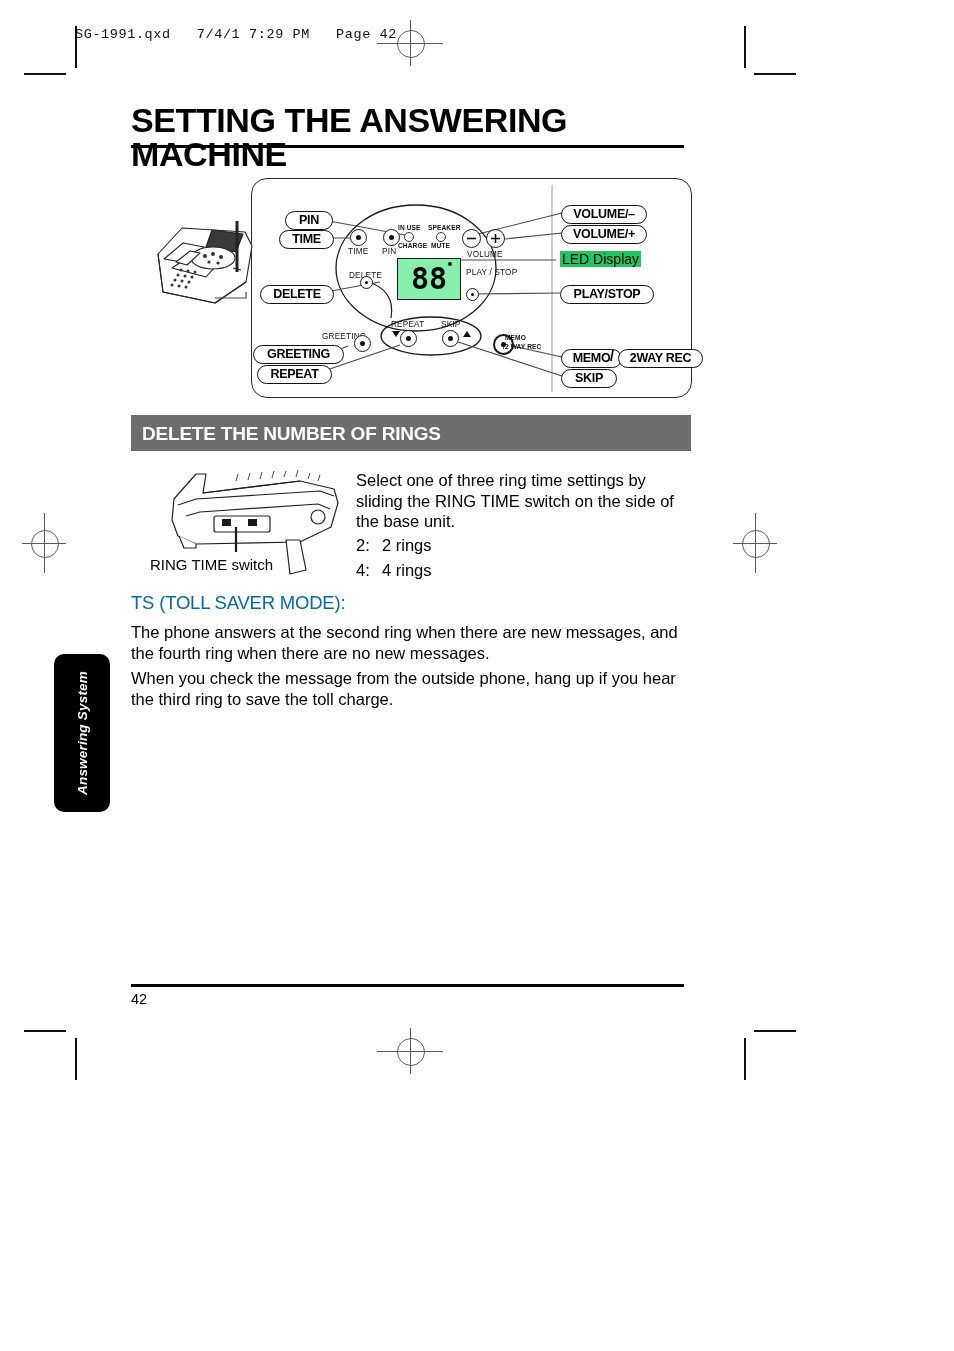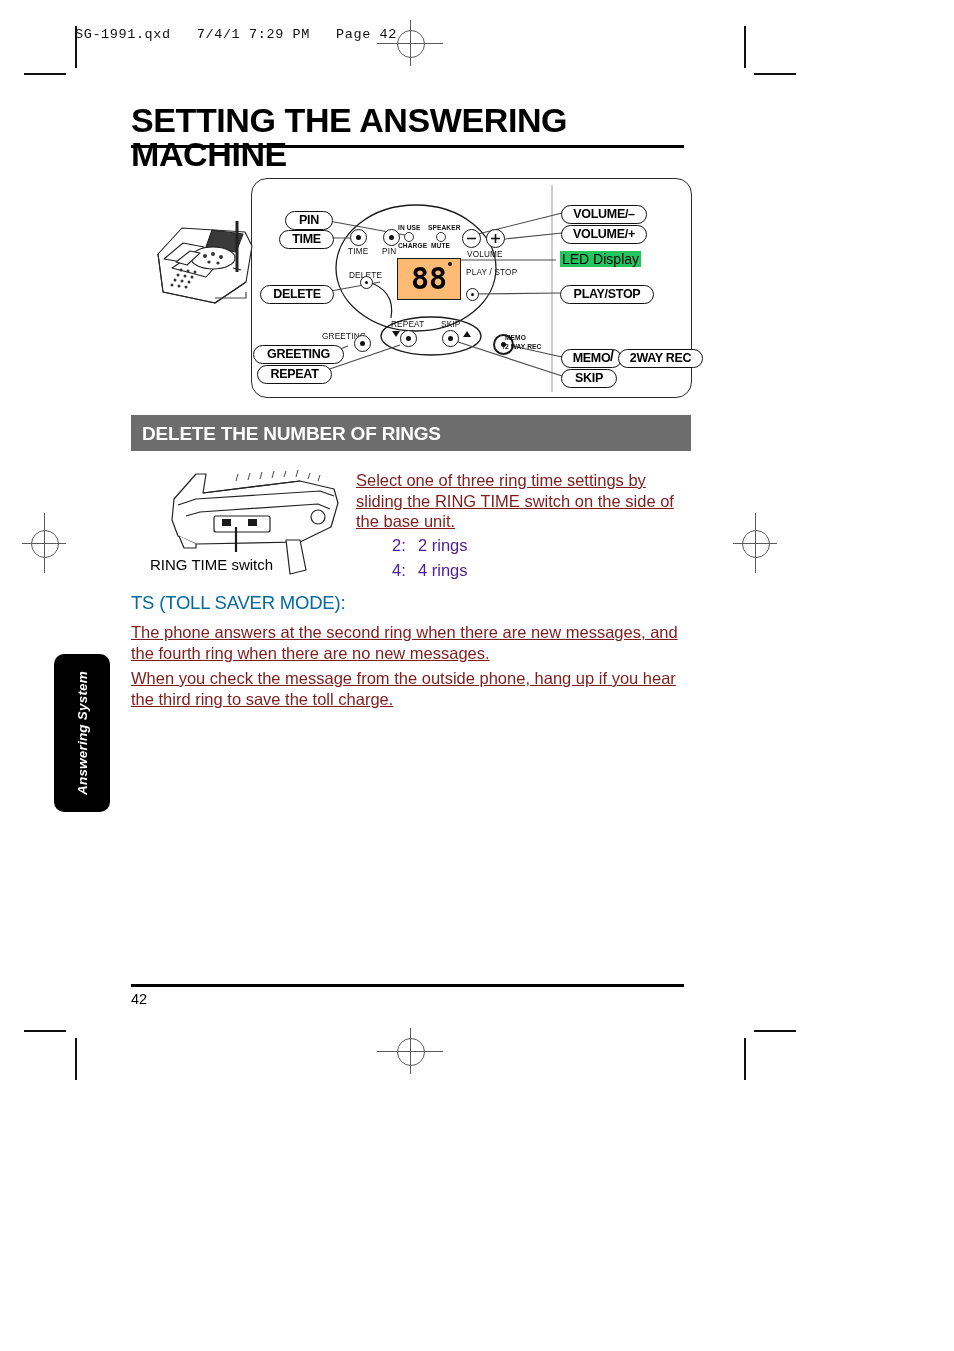--- a/index.html
+++ b/index.html
@@ -67,34 +67,34 @@
   
   .btn{position:absolute;border:1.6px solid #1a1a1a;border-radius:50%;background:#fff;}
   .btn i{position:absolute;left:50%;top:50%;width:5px;height:5px;margin:-2.5px 0 0 -2.5px;
     background:#111;border-radius:50%;}
   .btn-sm{position:absolute;border:1.5px solid #1a1a1a;border-radius:50%;background:#fff;}
   .btn-sm i{position:absolute;left:50%;top:50%;width:3.6px;height:3.6px;margin:-1.8px 0 0 -1.8px;
     background:#111;border-radius:50%;}
   .led{position:absolute;border:1.2px solid #333;border-radius:50%;background:#fff;}
 
   
-  .lcd{position:absolute;border:1.4px solid #1a1a1a;background:#fdba74;text-decoration:underline;}
+  .lcd{position:absolute;border:1.4px solid #1a1a1a;background:#86efac;text-decoration:underline;}
   .lcd .digits{position:absolute;left:0;top:0;width:100%;height:100%;
     display:flex;align-items:center;justify-content:center;gap:6px;
     font-family:"DejaVu Sans Mono",monospace;font-size:30px;font-weight:bold;
     color:#000;letter-spacing:0;line-height:1;}
   .lcd .dot{position:absolute;right:8px;top:3px;width:4px;height:4px;border-radius:50%;background:#111;}
 
   .tri{position:absolute;width:0;height:0;}
   .tri.dn{border-left:4px solid transparent;border-right:4px solid transparent;border-top:6px solid #111;}
   .tri.up{border-left:4px solid transparent;border-right:4px solid transparent;border-bottom:6px solid #111;}
 
   
-  .copy{position:absolute;font-size:16.5px;line-height:20.5px;color:#7f1d1d;text-decoration:underline;}
-  .ringlist{position:absolute;font-size:16.5px;line-height:25px;color:#4c1d95;margin-left:36px;}
+  .copy{position:absolute;font-size:16.5px;line-height:20.5px;color:#000000;}
+  .ringlist{position:absolute;font-size:16.5px;line-height:25px;color:#000000;}
   .ringlist div span.n{display:inline-block;width:26px;}
   .h-ts{position:absolute;left:131px;top:592px;font-size:18.5px;color:#0369a1;letter-spacing:-0.2px;}
   .p1{position:absolute;left:131px;top:622px;width:560px;}
   .p2{position:absolute;left:131px;top:668px;width:565px;}
 
   .switch-label{position:absolute;left:150px;top:556px;font-size:15px;color:#000;}
 
   
   .tab{
     position:absolute;left:54px;top:654px;width:56px;height:158px;

